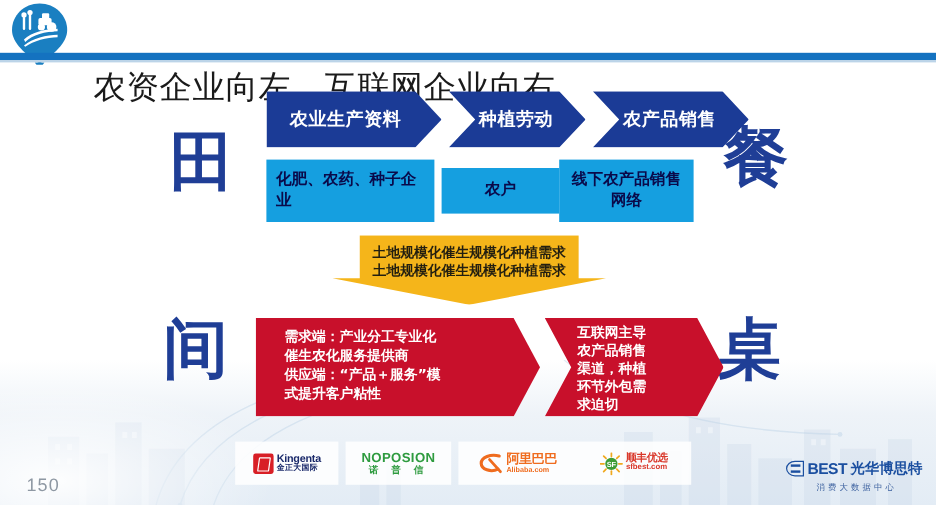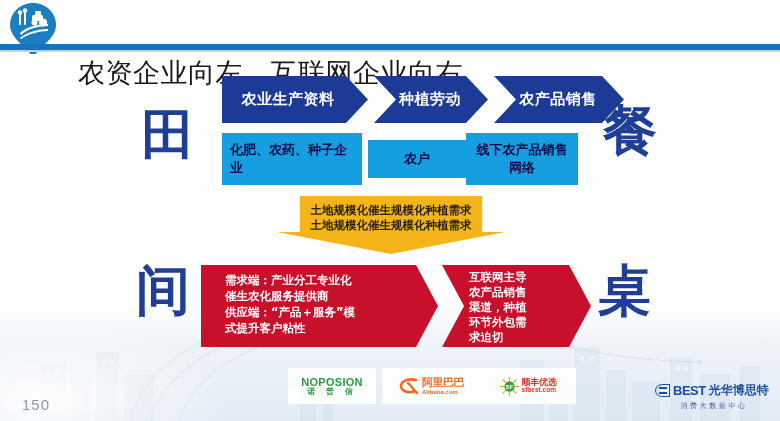--- a/index.html
+++ b/index.html
@@ -94,21 +94,21 @@
     clip-path:polygon(10% 0, 90% 0, 90% 62%, 100% 62%, 50% 100%, 0 62%, 10% 62%);
   }
   .yarrow-txt{
     position:absolute;left:277px;top:203px;width:228px;
     text-align:center;color:#231f10;font-weight:bold;
     font-size:11.5px;line-height:15px;
     font-family:"DejaVu Sans","Liberation Sans",sans-serif;
   }
 
   
-  .redwrap{position:absolute;left:201px;top:265px;width:390px;height:58px;text-decoration:underline;}
+  .redwrap{position:absolute;left:213px;top:265px;width:390px;height:58px;text-decoration:underline;}
   .redA{
     position:absolute;left:0;top:0;width:237px;height:82px;background:#c8102b;
     clip-path:polygon(0 0, 215px 0, 237px 50%, 215px 100%, 0 100%);
   }
   .redB{
     position:absolute;left:241px;top:0;width:149px;height:82px;background:#c8102b;
     clip-path:polygon(0 0, 127px 0, 149px 50%, 127px 100%, 0 100%, 22px 50%);
   }
   .redA-txt{
     position:absolute;left:24px;top:7px;width:190px;
@@ -306,20 +306,29 @@
       <div>互联网主导</div>
       <div>农产品销售</div>
       <div>渠道，种植</div>
       <div>环节外包需</div>
       <div>求迫切</div>
     </div>
   </div>
 
   <div class="logostrip">
 
+    <div class="logo-card lg-kingenta">
+      <div class="kg-wrap">
+        <div class="kg-mark"></div>
+        <div class="kg-txt">
+          <div class="kg-en">Kingenta</div>
+          <div class="kg-cn">金正大国际</div>
+        </div>
+      </div>
+    </div>
 
     <div class="logo-card lg-noposion">
       <div class="np-txt">
         <div class="np-en">NOPOSION</div>
         <div class="np-cn">诺 普 信</div>
       </div>
     </div>
 
     <div class="logo-card lg-alibaba">
       <div class="al-wrap">

